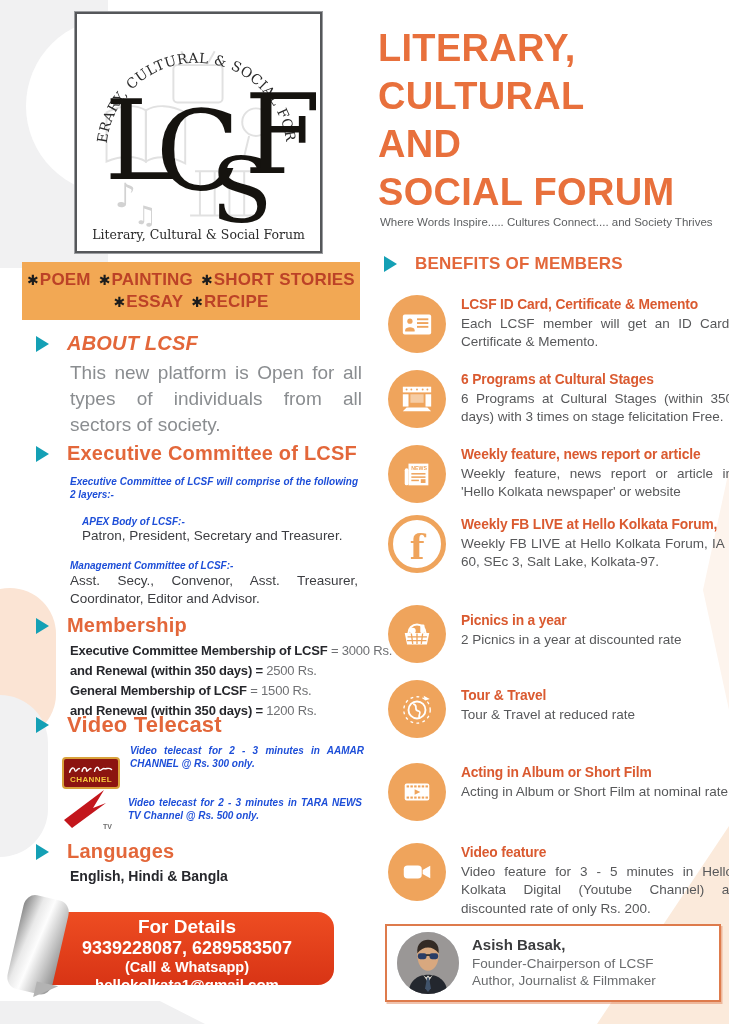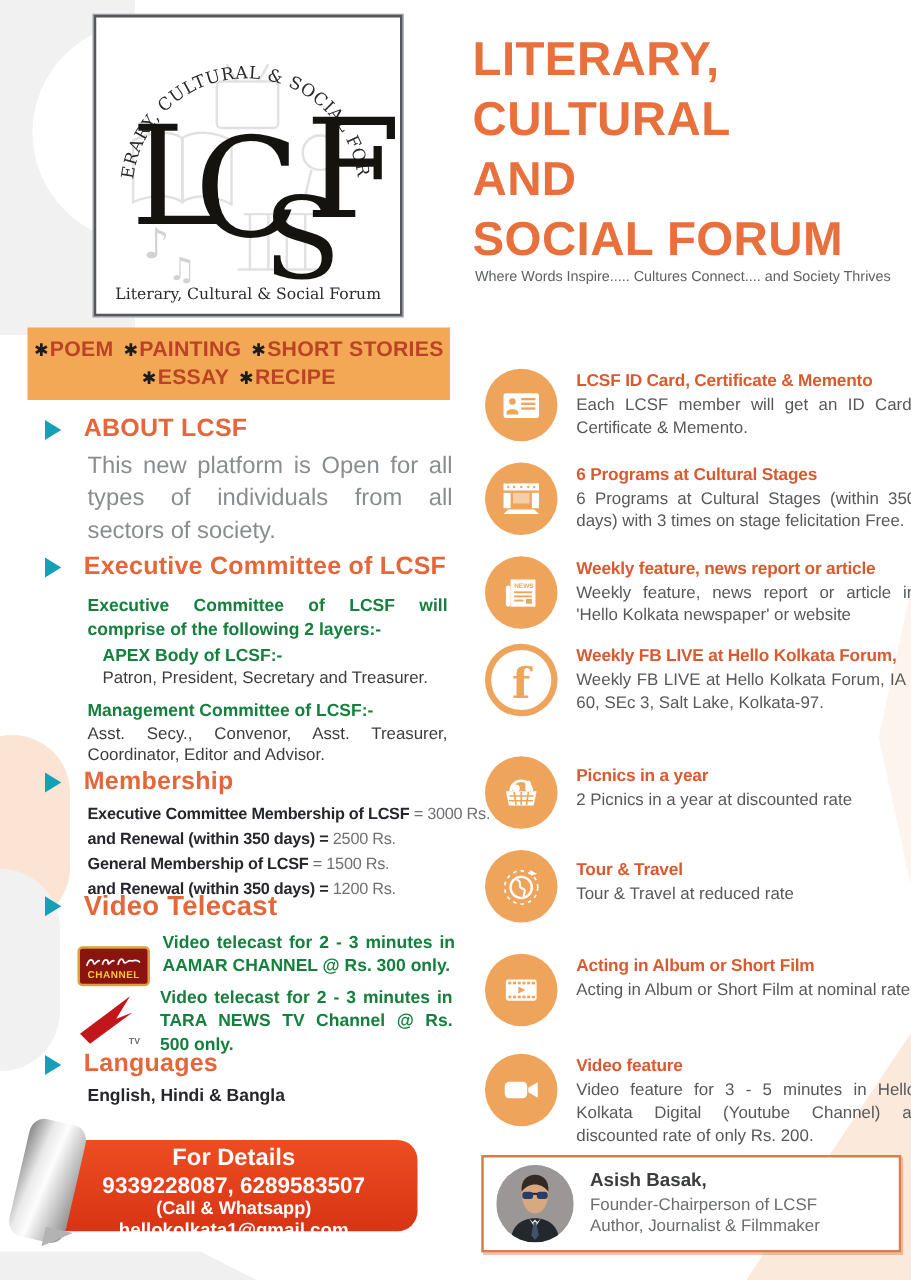--- a/index.html
+++ b/index.html
@@ -27,21 +27,21 @@
   .banner-line{display:flex;justify-content:center;gap:8px;}
   .topic{display:flex;align-items:center;}
   .topic .bullet{color:#1c1c1c;font-size:14px;margin-right:1px;}
   .topic .tlabel{color:#BC4227;font-weight:800;font-size:17px;letter-spacing:.2px;}
 
   
   .sec-head{display:flex;align-items:center;gap:18px;}
   .tri{width:0;height:0;border-top:8px solid transparent;border-bottom:8px solid transparent;border-left:13px solid #14A0B5;}
   .sec-title{font-size:20px;font-weight:800;color:#E3673A;letter-spacing:.2px;}
   .about-body{font-size:19px;color:#8a8d90;line-height:1.36;text-align:justify;}
-  .b13{font-size:14px;font-weight:700;color:#15803d;line-height:1.34;text-align:justify;}
+  .b13{font-size:10px;font-weight:700;color:#1d4ed8;line-height:1.34;text-align:justify;font-style:italic;}
   .mline{font-size:13px;font-weight:700;color:#26272c;line-height:1.55;white-space:nowrap;letter-spacing:-.2px;}
   .mline .val{color:#6f7073;font-weight:400;}
 
   .aamar-logo{width:58px;height:32px;background:#8C1410;border:2px solid #D9A23B;border-radius:4px;box-sizing:border-box;
               display:flex;flex-direction:column;align-items:center;justify-content:center;margin-top:13px;}
   .aamar-label{color:#F7C83D;font-size:8px;font-weight:800;letter-spacing:.4px;line-height:1;}
   .tara-logo{width:52px;height:42px;position:relative;}
   .tara-tv{position:absolute;right:2px;bottom:0;font-size:7px;font-weight:700;color:#6e6e6e;}
 
   
@@ -139,21 +139,21 @@
           <span class="bullet">✱</span>
           <span class="tlabel">ESSAY</span>
         </span>
       <span class="topic">
           <span class="bullet">✱</span>
           <span class="tlabel">RECIPE</span>
         </span>
     </div>
   </div>
 
-  <div class="z sec-head" style="left:36px;top:332px;">
+  <div class="z sec-head" style="left:36px;top:332px;font-style:italic;">
     <span class="tri"></span>
     <span class="sec-title">ABOUT LCSF</span>
   </div>
   <div class="z about-body" style="left:70px;top:360px;width:292px;">This new platform is Open for all types of individuals from all sectors of society.</div>
 
   <div class="z sec-head" style="left:36px;top:442px;">
     <span class="tri"></span>
     <span class="sec-title">Executive Committee of LCSF</span>
   </div>
   <div class="z b13" style="left:70px;top:475px;width:288px;">Executive Committee of LCSF will comprise of the following 2 layers:-</div>
@@ -217,20 +217,24 @@
     </div>
 
   <div class="z main-title">
     <div>LITERARY,</div>
     <div>CULTURAL</div>
     <div>AND</div>
     <div>SOCIAL FORUM</div>
   </div>
   <div class="z tagline">Where Words Inspire..... Cultures Connect.... and Society Thrives</div>
 
+  <div class="z sec-head benefits-head">
+    <span class="tri"></span>
+    <span class="sec-title">BENEFITS OF MEMBERS</span>
+  </div>
 
   <div class="z benefit" style="left:388px;top:295px;">
     <div class="bicon">
       <svg viewBox="0 0 36 36" width="34" height="34">
           <rect x="3" y="8" width="30" height="21" rx="2" fill="#fff"></rect>
           <circle cx="10.5" cy="15" r="2.8" fill="#EFA45C"></circle>
           <path d="M5.5 24.5 C5.5 20.5 15.5 20.5 15.5 24.5 L15.5 26 L5.5 26 Z" fill="#EFA45C"></path>
           <rect x="18" y="12" width="12" height="2" fill="#EFA45C"></rect>
           <rect x="18" y="16" width="12" height="2" fill="#EFA45C"></rect>
           <rect x="18" y="20" width="12" height="2" fill="#EFA45C"></rect>

